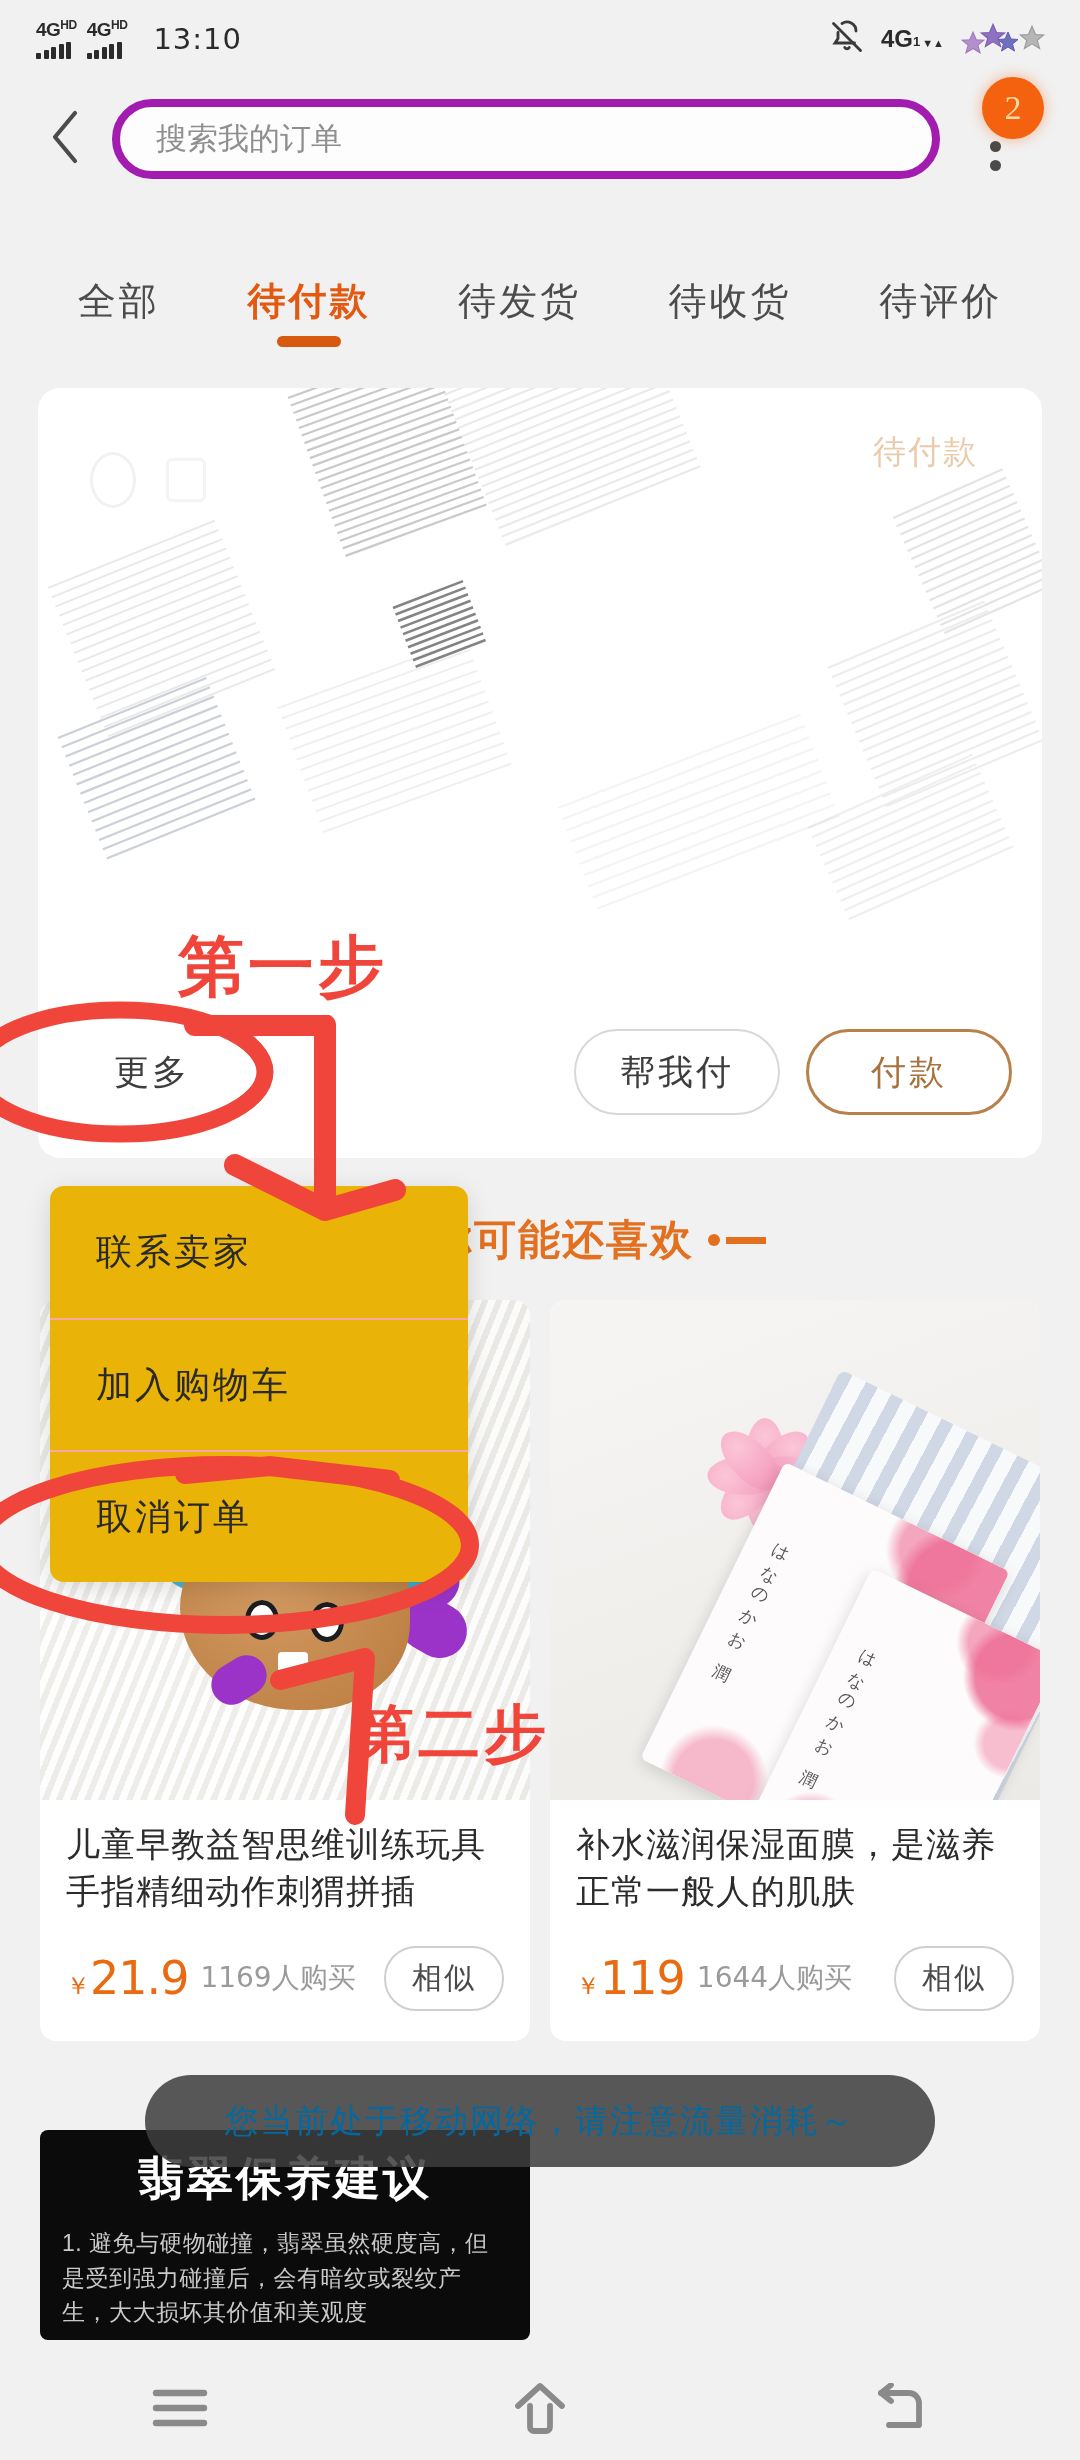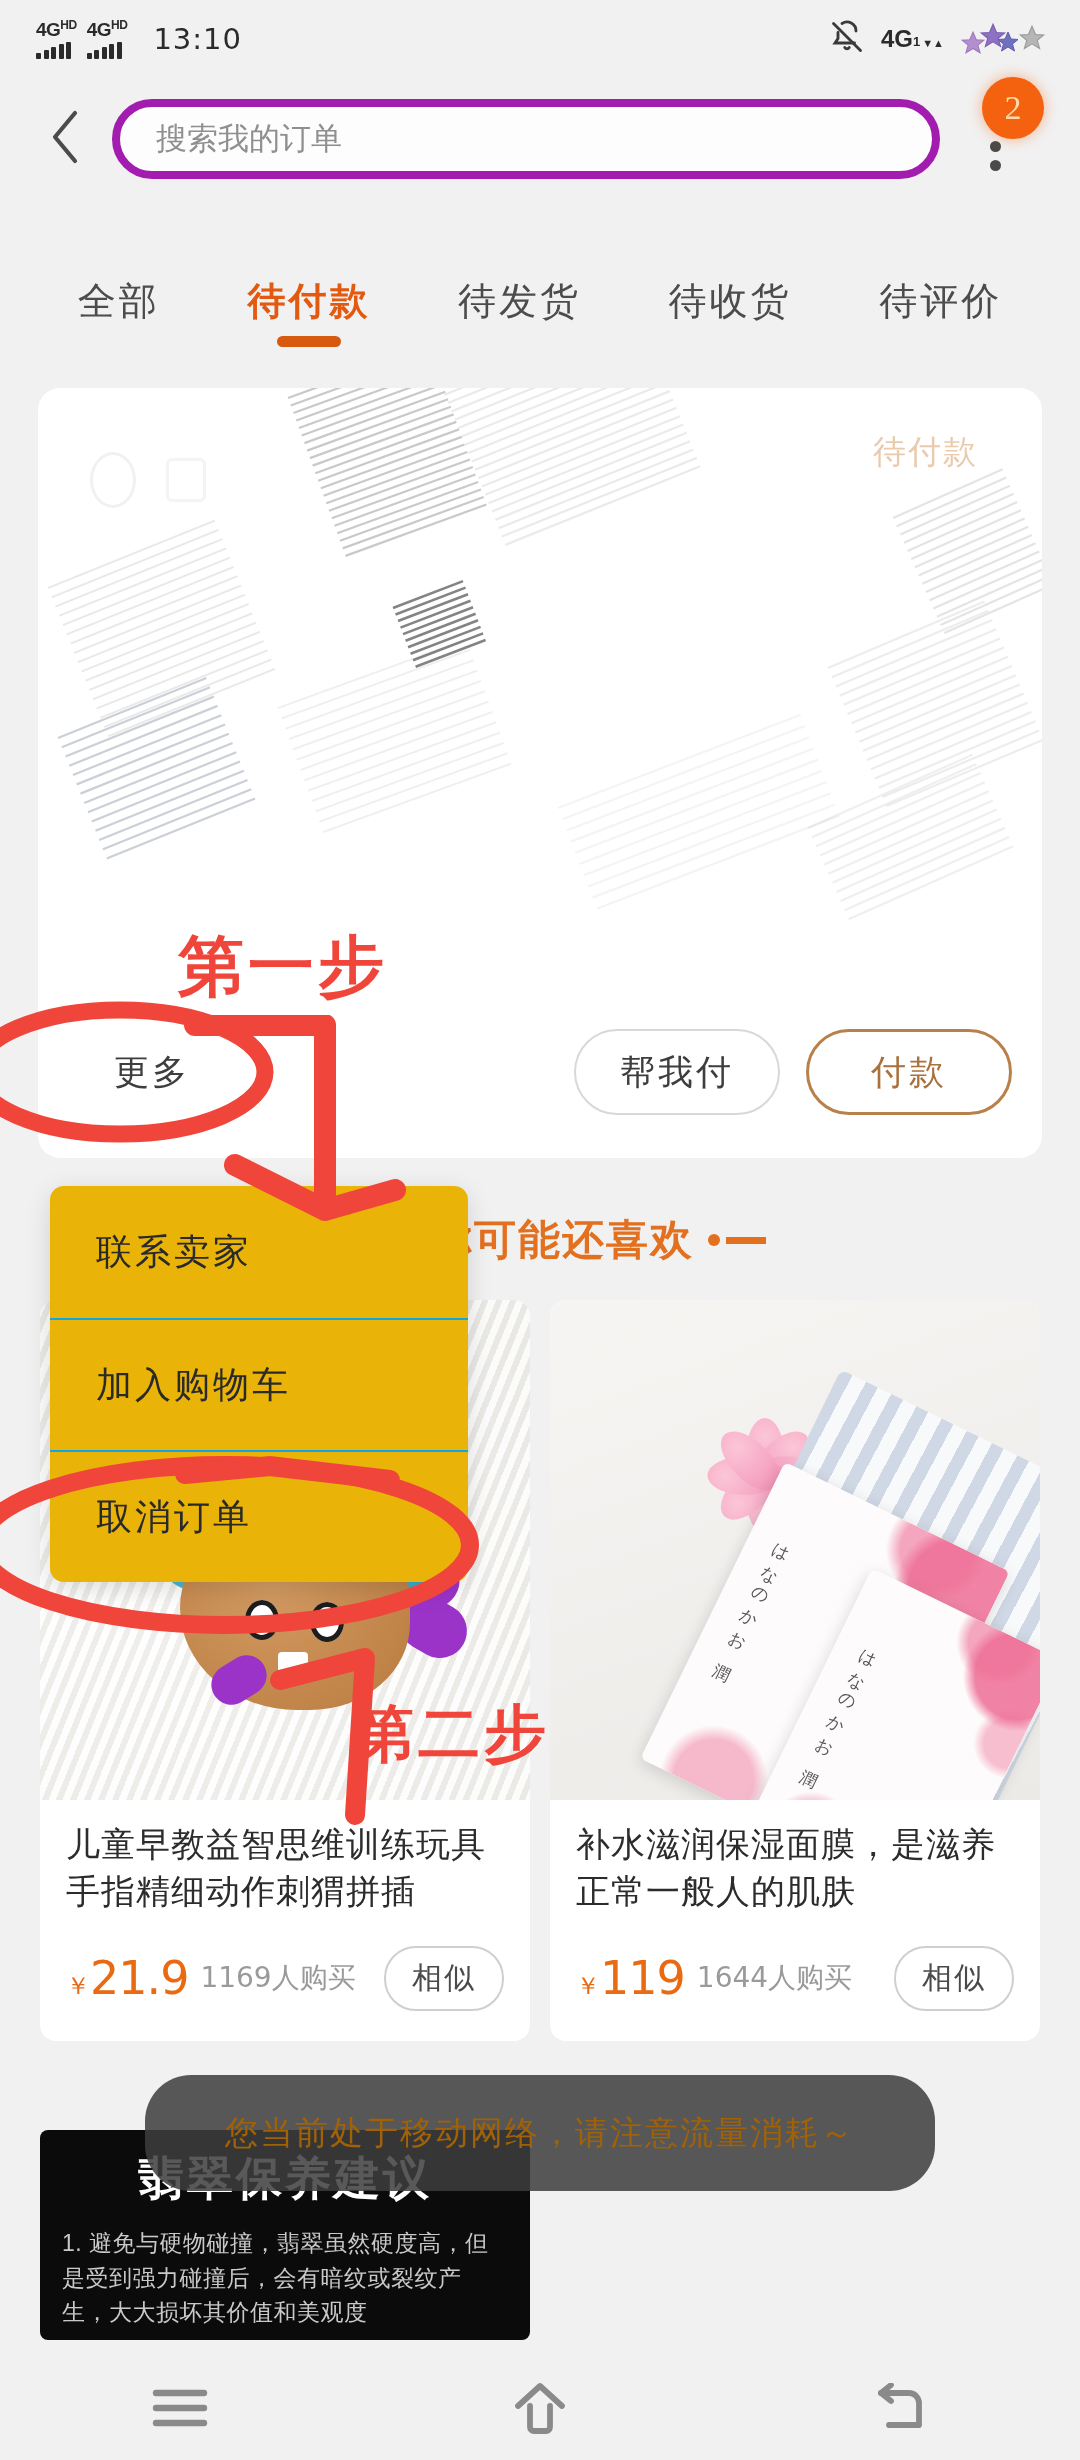--- a/index.html
+++ b/index.html
@@ -128,21 +128,21 @@
     position: absolute; top: 1186px; left: 50px;
     width: 418px; background: #eab308;
     border-radius: 14px;
     box-shadow: 0 6px 26px rgba(0,0,0,.13);
     overflow: hidden; z-index: 30;
   }
   .menu-item {
     height: 132px; display: flex; align-items: center;
     padding-left: 46px; font-size: 36px; color: #2a2a2a;
     font-family: "Liberation Serif", serif; letter-spacing: 3px;
-    border-top: 2px solid #0ea5e9;
+    border-top: 2px solid #fca5a5;
   }
   .menu-item:first-child { border-top: none; }
 
   
   #rec-title {
     position: absolute; top: 1212px; left: 430px;
     font-size: 42px; color: #e2701f; font-weight: bold;
     letter-spacing: 2px; display: flex; align-items: center; gap: 14px;
     z-index: 5;
   }
@@ -201,22 +201,22 @@
   .mask-jp { position:absolute; left:24px; top:64px; font-size:17px; color:#555;
       writing-mode: vertical-rl; letter-spacing:5px; transform: rotate(0deg);}
   .flower { position:absolute; left:150px; top:100px; width:130px; height:130px; }
   .flower i { position:absolute; left:46px; top:18px; width:38px; height:72px;
       background: radial-gradient(circle at 50% 25%, #fbc6d8, #f393b6);
       border-radius:50% 50% 45% 45%; transform-origin: 50% 80%; }
 
   
   #toast {
     position: absolute; top: 2075px; left: 145px;
-    width: 790px; height: 116px; border-radius: 46px;
-    background: rgba(62,62,62,.86); color: #a16207;
+    width: 790px; height: 92px; border-radius: 46px;
+    background: rgba(62,62,62,.86); color: #0369a1;
     display: flex; align-items: center; justify-content: center;
     font-size: 33px; font-family: "Liberation Serif", serif; letter-spacing: 2px;
     z-index: 40;
   }
 
   
   #black-card {
     position: absolute; top: 2130px; left: 40px;
     width: 490px; height: 210px; background: #0b0b0b;
     border-radius: 8px; overflow: hidden; padding: 18px 22px 0 22px;

